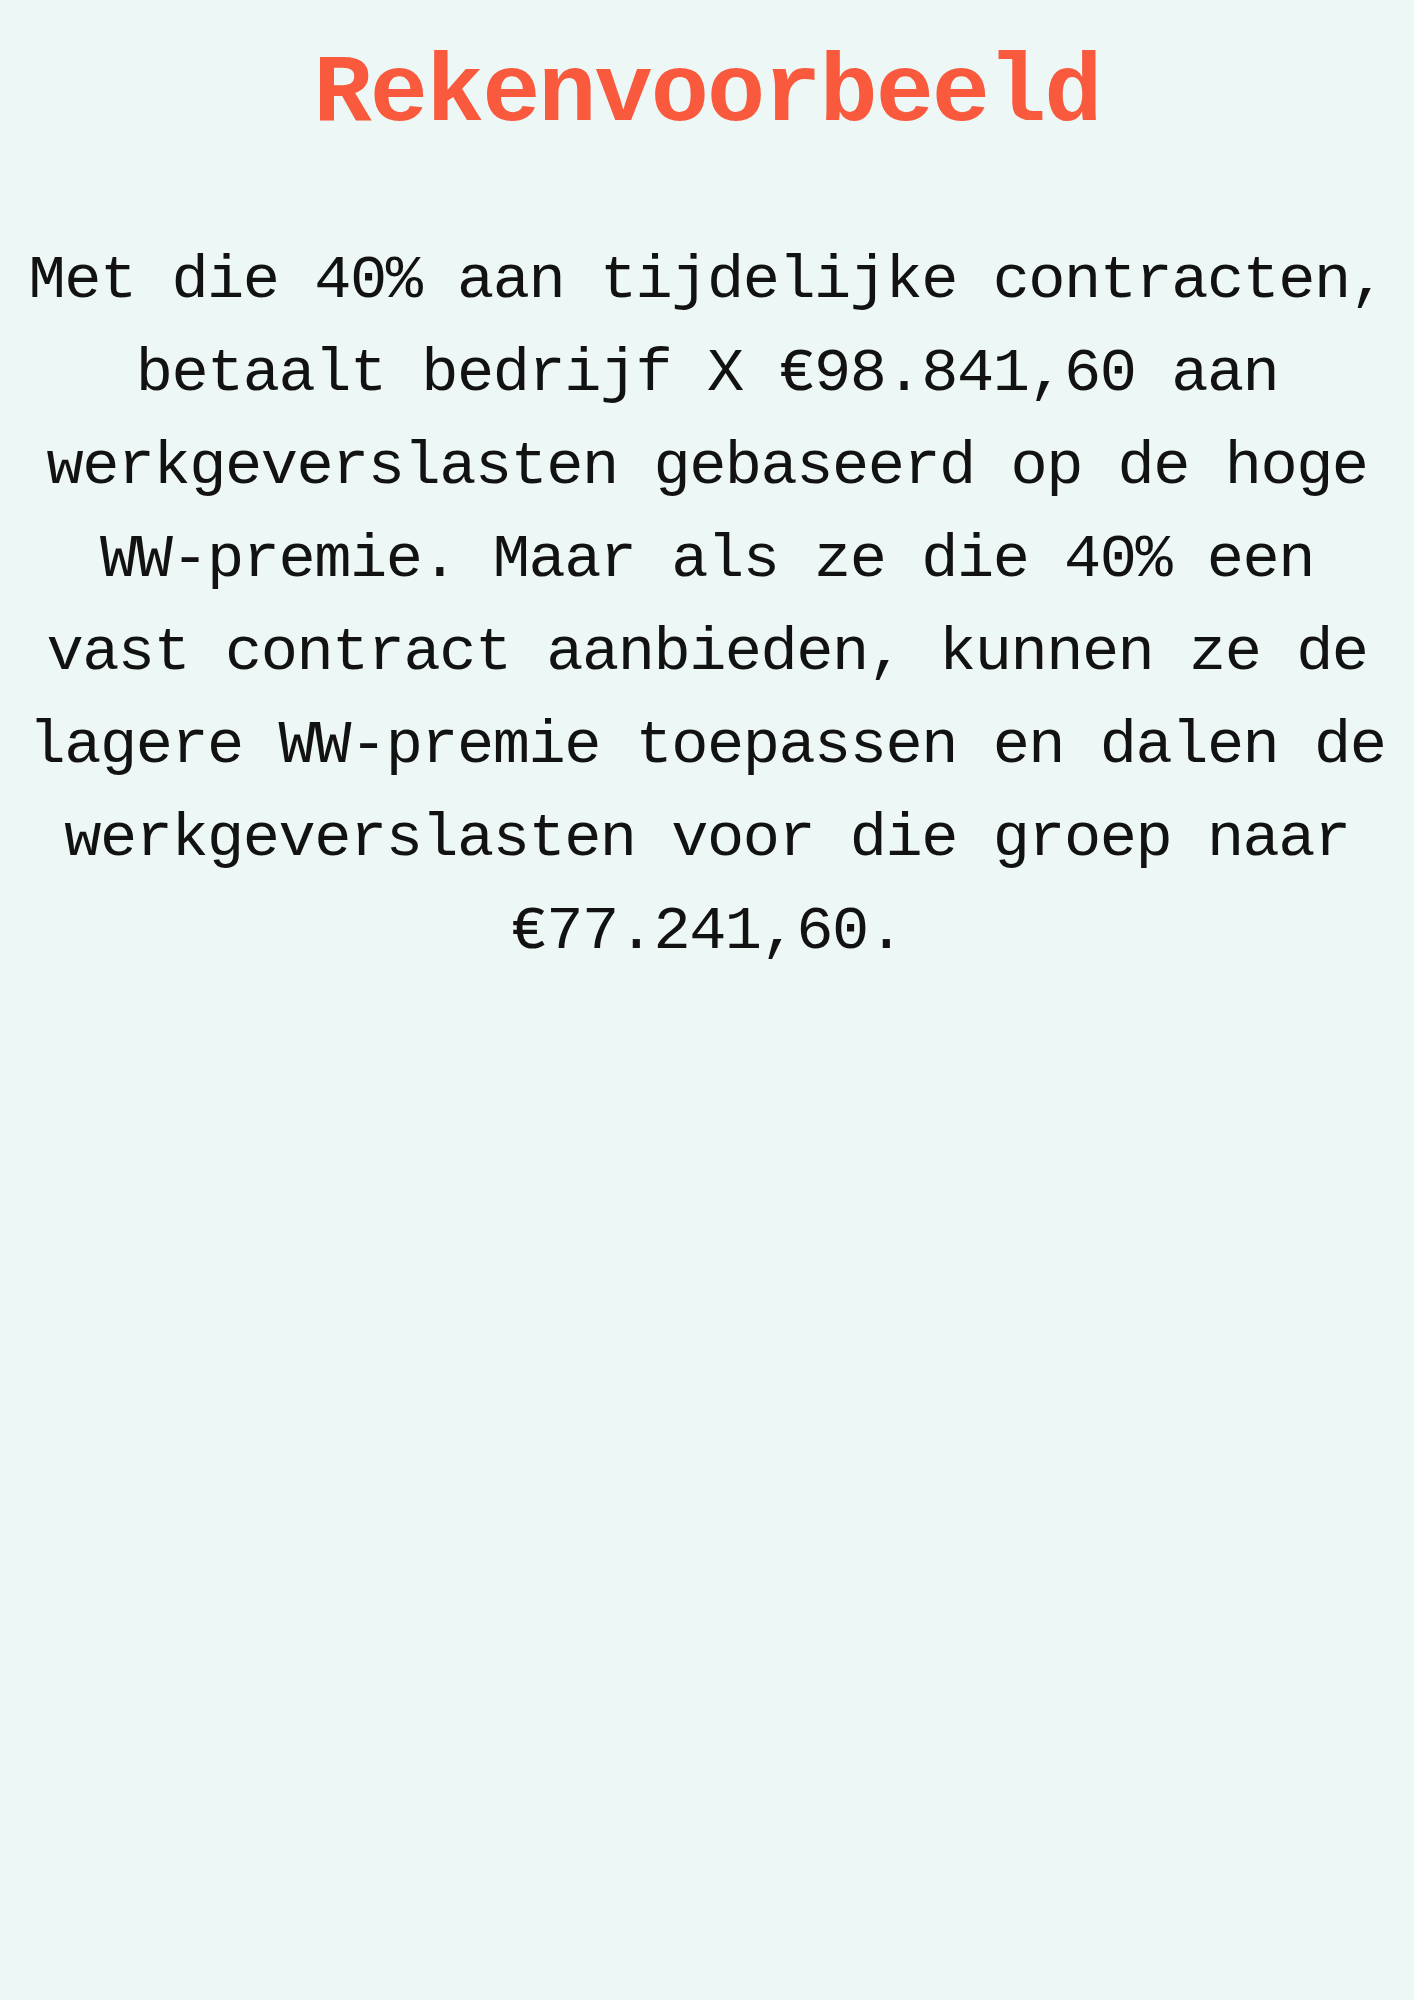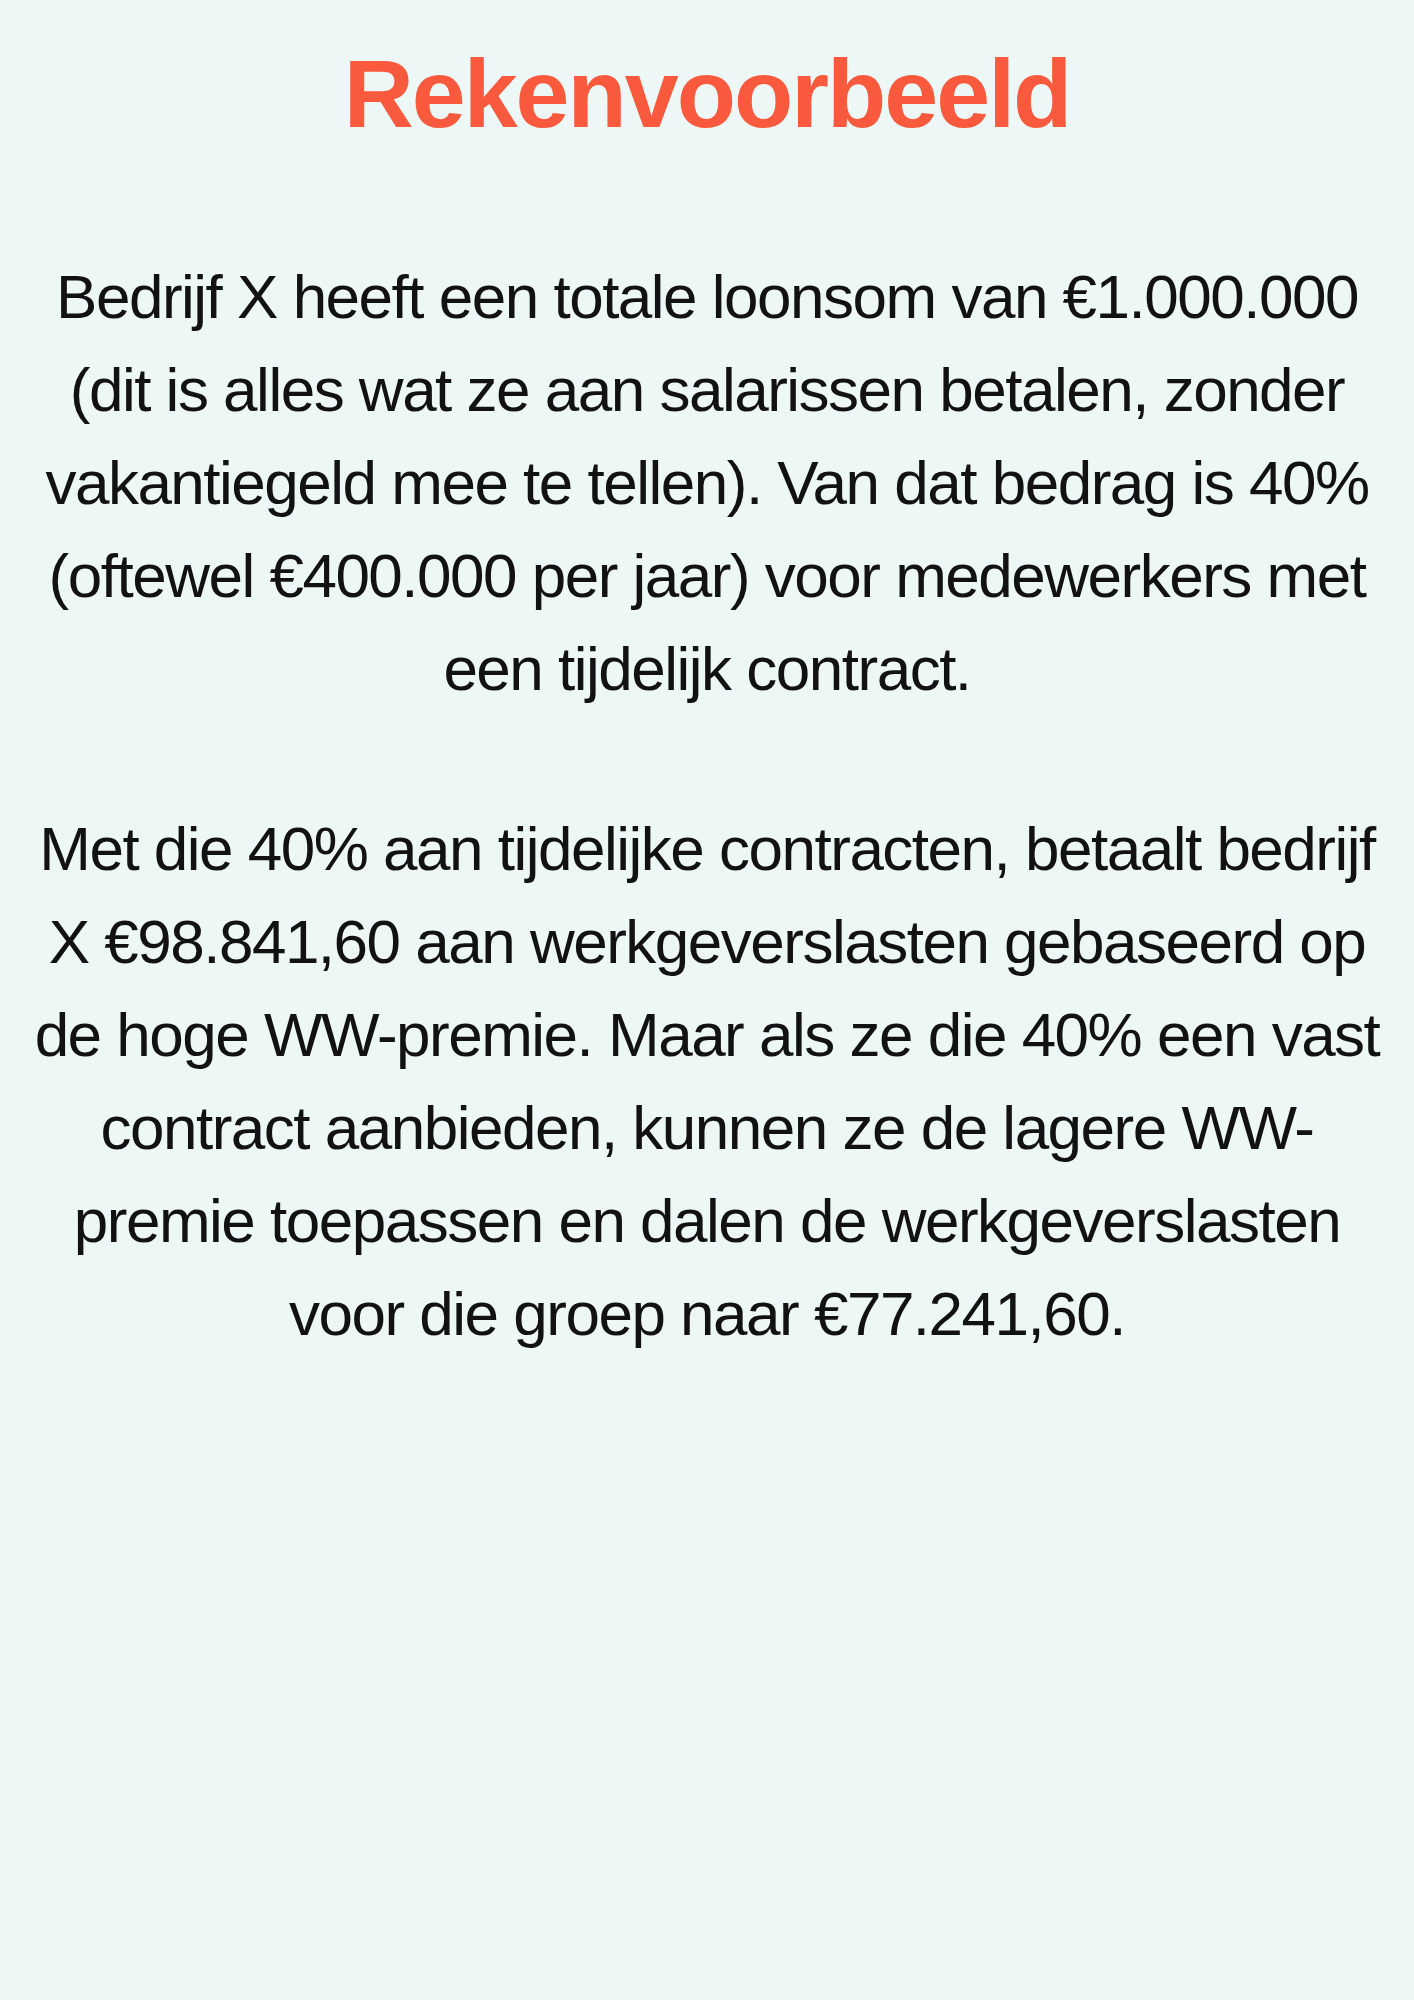--- a/index.html
+++ b/index.html
@@ -13,21 +13,21 @@
     padding: 0;
     background: var(--bg);
   }
   .page {
     position: relative;
     width: 1414px;
     height: 2000px;
     background: var(--bg);
     overflow: hidden;
     text-align: center;
-    font-family: Liberation Sans, sans-serif;
+    font-family: Liberation Mono, monospace;
     color: var(--ink);
   }
   .title {
     margin: 0;
     padding-top: 42px;
     font-size: 97px;
     line-height: 1.08;
     font-weight: 800;
     letter-spacing: -2px;
     color: var(--accent);
@@ -58,18 +58,17 @@
     font-weight: 800;
   }
 </style>
 </head>
 <body>
 
 <div class="page">
 
   <h1 class="title">Rekenvoorbeeld</h1>
 
-  <p class="body-par first">Bedrijf X heeft een totale loonsom van €1.000.000 (dit is alles wat ze aan salarissen betalen, zonder vakantiegeld mee te tellen). Van dat bedrag is 40% (oftewel €400.000 per jaar) voor medewerkers met een tijdelijk contract.</p>
 
   <p class="body-par">Met die 40% aan tijdelijke contracten, betaalt bedrijf X €98.841,60 aan werkgeverslasten gebaseerd op de hoge WW-premie. Maar als ze die 40% een vast contract aanbieden, kunnen ze de lagere WW-premie toepassen en dalen de werkgeverslasten voor die groep naar €77.241,60.</p>
 
 
 </div>
 
 </body></html>

